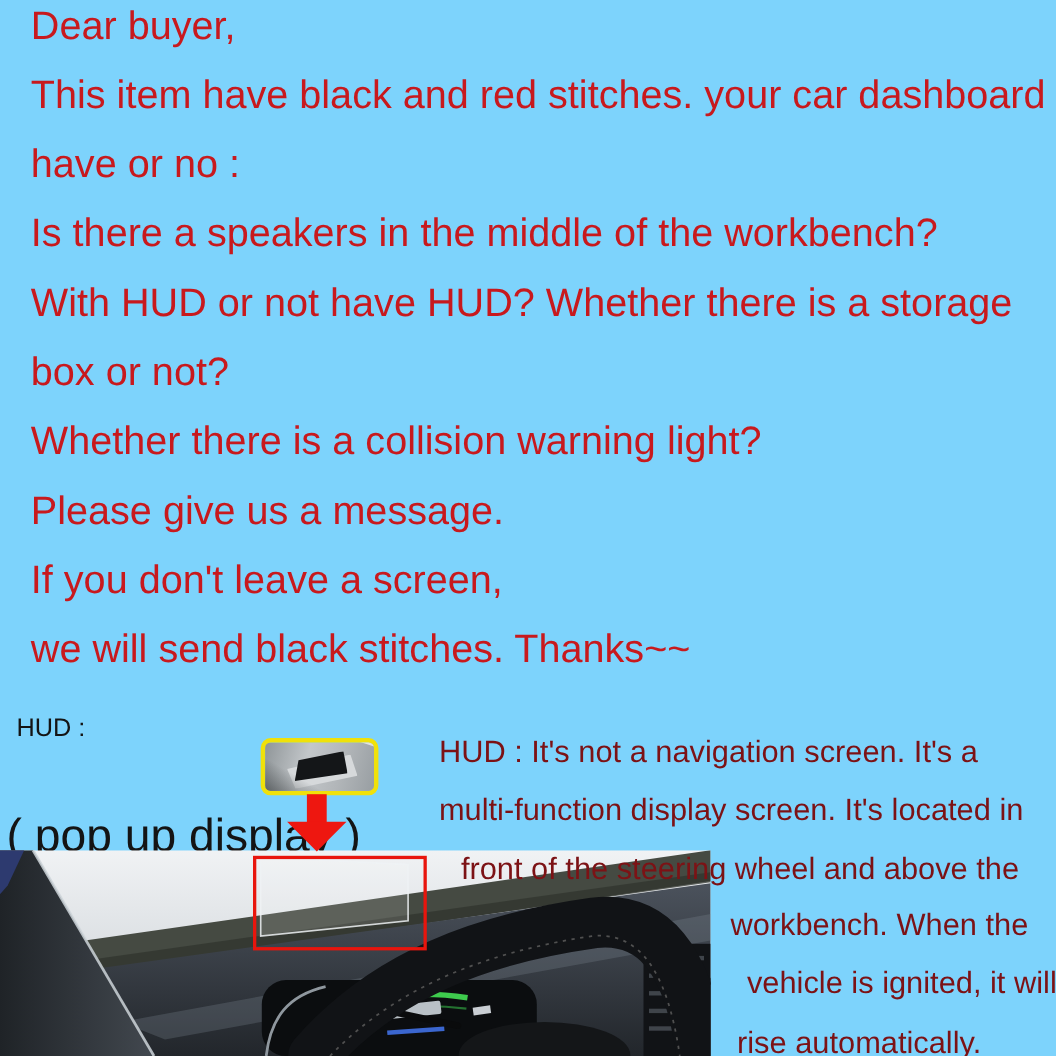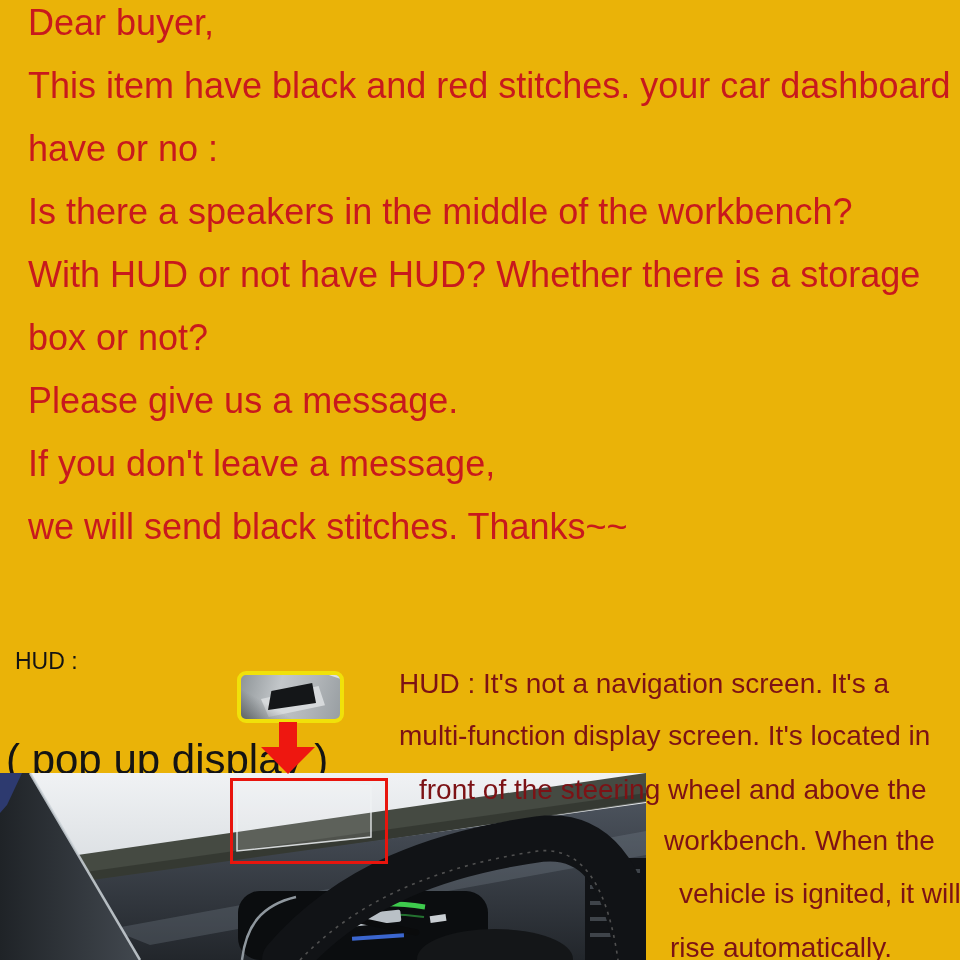--- a/index.html
+++ b/index.html
@@ -1,17 +1,17 @@
 <!DOCTYPE html>
 <html><head>
 <meta charset="utf-8">
 <style>
   html,body{margin:0;padding:0;background:#ffffff;}
   .canvas{
-    position:relative;width:960px;height:960px;background:#eab308;overflow:hidden;
+    position:relative;width:960px;height:960px;background:#7dd3fc;overflow:hidden;
     font-family:"Liberation Sans",sans-serif;
   }
   
   .notice{
     position:absolute;left:28px;top:-9px;width:930px;
     font-size:36px;line-height:63px;color:#c8191d;white-space:nowrap;
   }
   
   .hud-label{
     position:absolute;left:15px;top:648px;font-size:23px;color:#141414;white-space:nowrap;
@@ -78,22 +78,23 @@
 
 <div class="canvas">
 
   <div class="notice">
     <div>Dear buyer,</div>
     <div>This item have black and red stitches. your car dashboard</div>
     <div>have or no :</div>
     <div>Is there a speakers in the middle of the workbench?</div>
     <div>With HUD or not have HUD? Whether there is a storage</div>
     <div>box or not?</div>
+    <div>Whether there is a collision warning light?</div>
     <div>Please give us a message.</div>
-    <div>If you don't leave a message,</div>
+    <div>If you don't leave a screen,</div>
     <div>we will send black stitches. Thanks~~</div>
   </div>
 
   <div class="hud-label">HUD :</div>
   <div class="popup-label">( pop up display )</div>
 
   <div class="thumb">
     <div class="bezel"></div>
     <div class="opening"></div>
     <div class="glint"></div>

